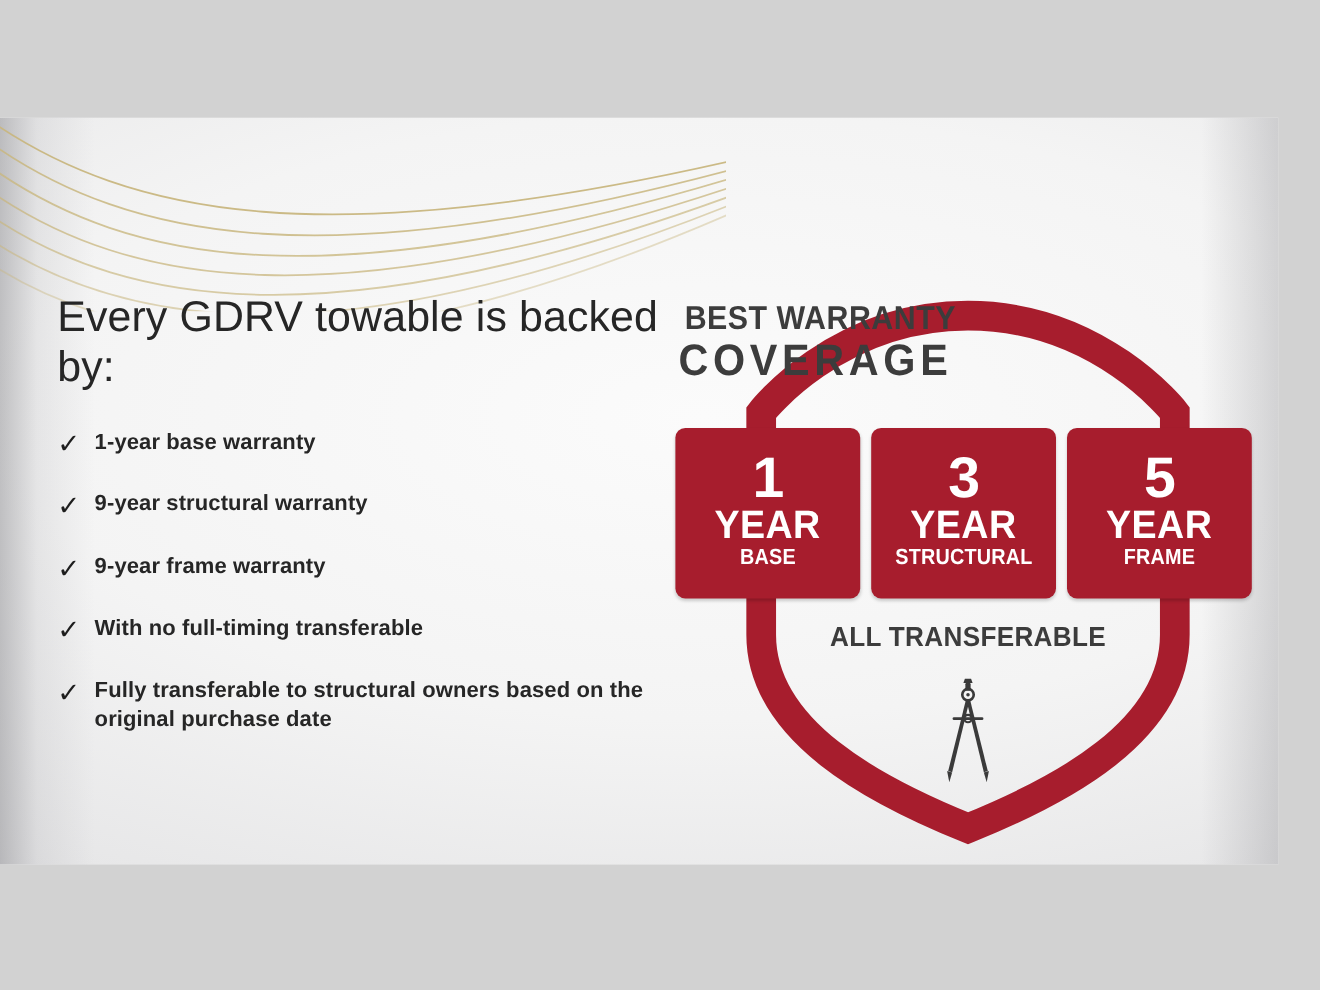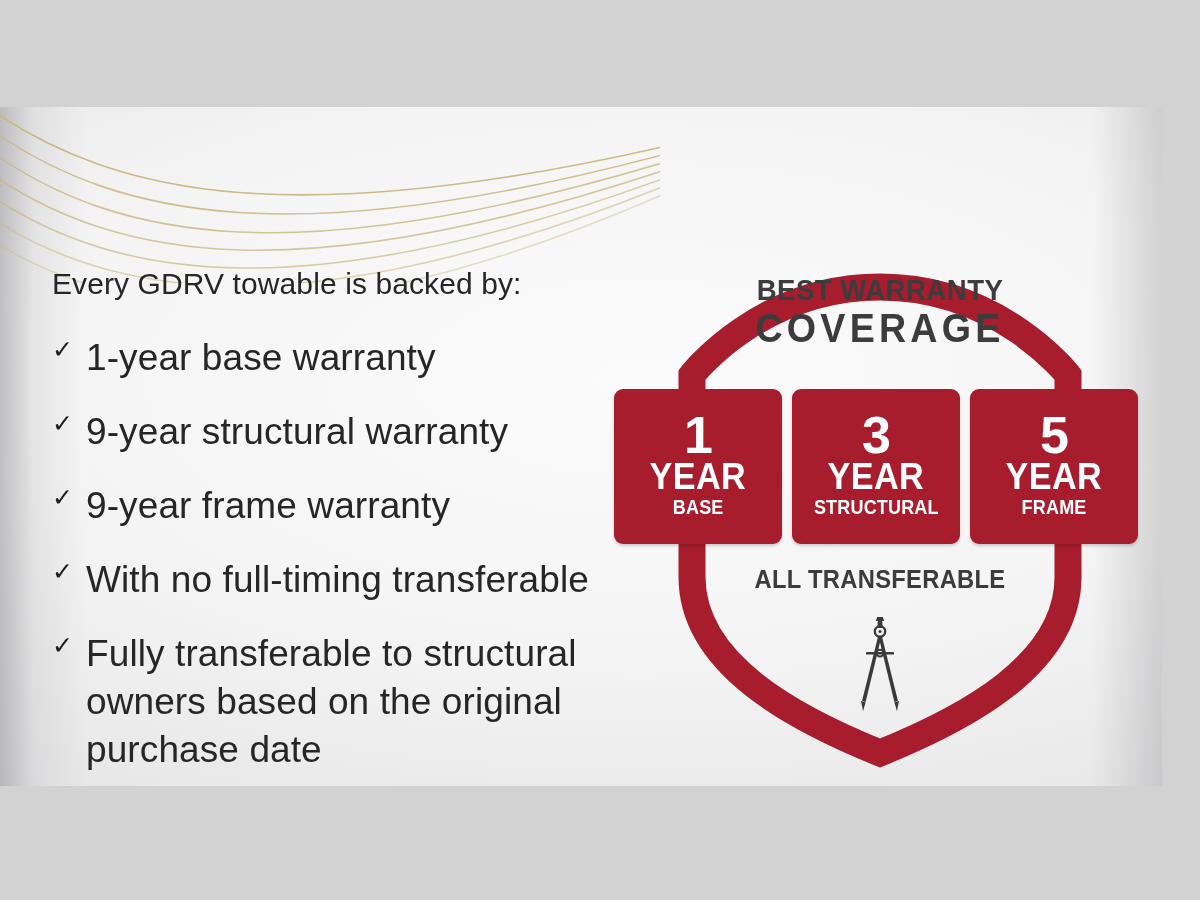--- a/index.html
+++ b/index.html
@@ -42,61 +42,60 @@
   #swoosh { position:absolute; left:0; top:-4px; width:660px; height:180px; z-index:2; }
 
   
   #copy {
     position:absolute;
     left:52px; top:160px;
     width:600px;
     z-index:3;
   }
   #headline {
-    font-size:30px;
+    font-size:39px;
     color:#262626;
     letter-spacing:.1px;
     line-height:1.15;
     font-weight:400;
     margin-bottom:32px;
   }
   .bullet {
     display:flex;
     align-items:flex-start;
     margin-bottom:26px;
   }
   .bullet .tick {
     flex:0 0 auto;
     width:34px;
     font-size:25px;
     line-height:1.22;
     color:#1d1d1d;
     font-weight:400;
   }
   .bullet .btext {
-    font-size:37px;
+    font-size:20px;
     line-height:1.3;
     color:#262626;
-    font-weight:400;
+    font-weight:700;
     letter-spacing:.1px;
   }
 
   
   #badge {
     position:absolute;
     left:600px; top:118px;
     width:560px; height:560px;
     z-index:3;
   }
   #shield-svg { position:absolute; inset:0; width:100%; height:100%; }
 
   #badge-head {
     position:absolute;
     left:0; right:0; top:50px;
-    text-align:center;
     color:#3c3c3c;
   }
   #badge-head .l1 {
     font-size:30px;
     font-weight:bold;
     letter-spacing:.5px;
     transform:scaleX(.92);
     line-height:1.02;
   }
   #badge-head .l2 {

